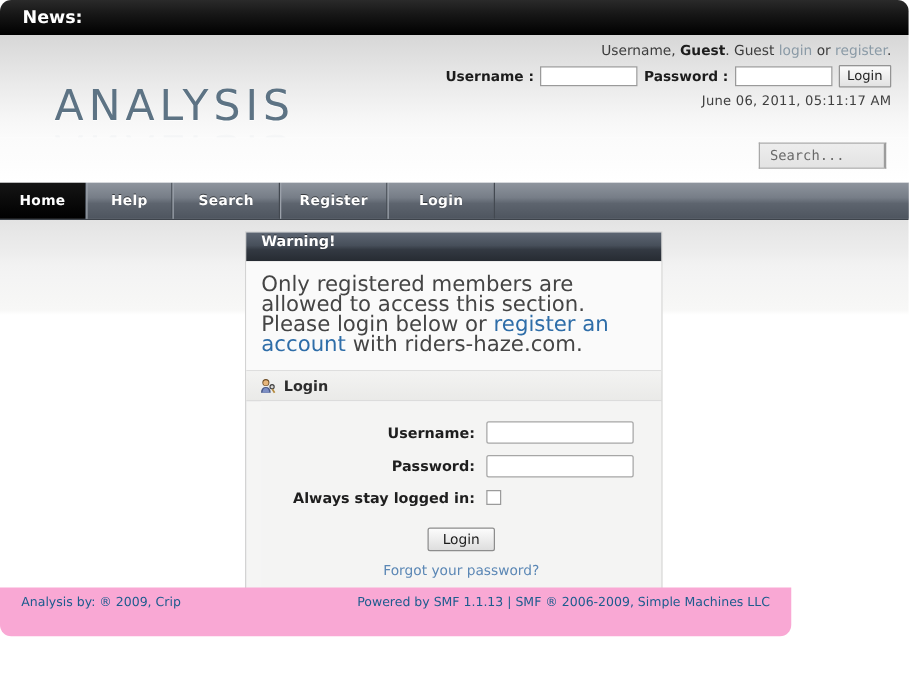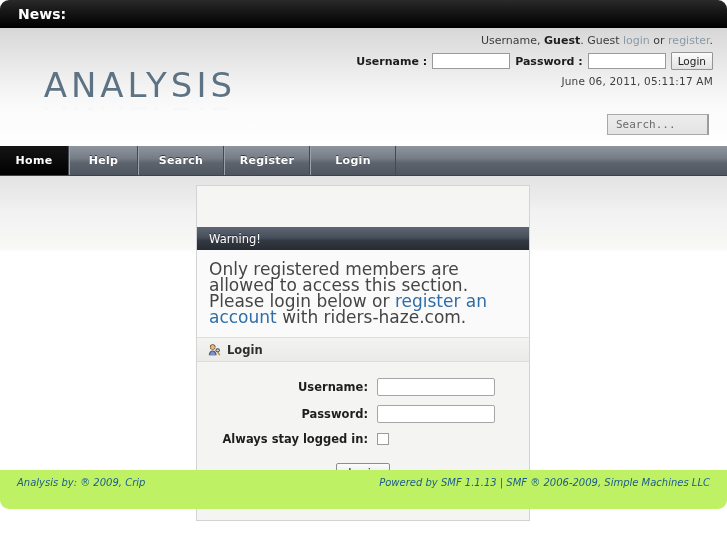--- a/index.html
+++ b/index.html
@@ -210,27 +210,26 @@
     width: 334px;
     border: 1px solid #d3d3d3;
     box-sizing: border-box;
     background: #f5f5f4;
   }
   .panel-title {
     height: 23px;
     background: linear-gradient(to bottom, #5d6673 0%, #474f5a 45%, #333942 60%, #262b32 100%);
     color: #ffffff;
     font-size: 11.5px;
-    font-weight: normal;
-    display: flex;
-    align-items: center;
+    font-weight: bold;
+    display: flex;
+    align-items: flex-start;
     padding-left: 12px;
     box-sizing: border-box;
     text-shadow: 0 -1px 0 rgba(0,0,0,0.5);
-    margin-top: 41px;
   }
   .panel-notice {
     background: #fafafa;
     padding: 11px 12px 12px 12px;
     font-size: 17px;
     line-height: 16px;
     color: #454545;
     border-bottom: 1px solid #dedede;
   }
   .panel-notice a {
@@ -251,20 +250,21 @@
   }
   .member-icon {
     width: 14px;
     height: 14px;
     margin-right: 6px;
     flex: none;
   }
   .form-area {
     background: #f4f4f3;
     padding: 16px 0 14px 0;
+    margin-left: 12px;
   }
   .form-row {
     display: flex;
     align-items: center;
     margin-bottom: 9px;
   }
   .form-label {
     width: 180px;
     text-align: right;
     padding-right: 9px;
@@ -327,27 +327,26 @@
     color: #5b87b5;
     text-decoration: none;
     font-size: 11px;
   }
 
   
   .footer {
     position: absolute;
     left: 0;
     top: 470px;
-    width: 727px;
+    width: 633px;
     height: 39px;
-    background: #bef264;
+    background: #f9a8d4;
     border-bottom-left-radius: 9px;
     border-bottom-right-radius: 9px;
     box-sizing: border-box;
-    font-style: italic;
   }
   .footer-inner {
     display: flex;
     justify-content: space-between;
     align-items: flex-start;
     padding: 7px 17px 0 17px;
     font-size: 10px;
     color: #1d5c8e;
   }
   .footer-inner a { color: #1d5c8e; text-decoration: none; }

